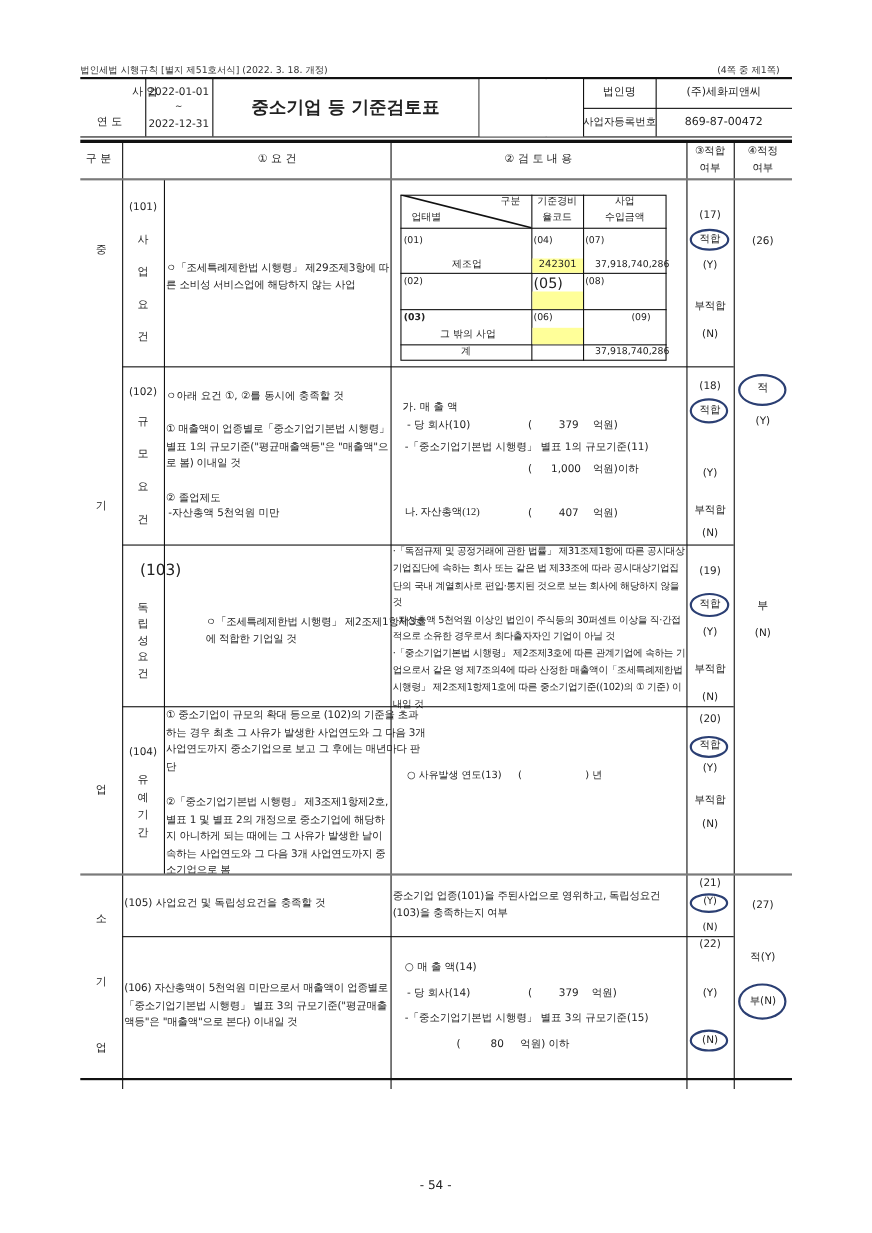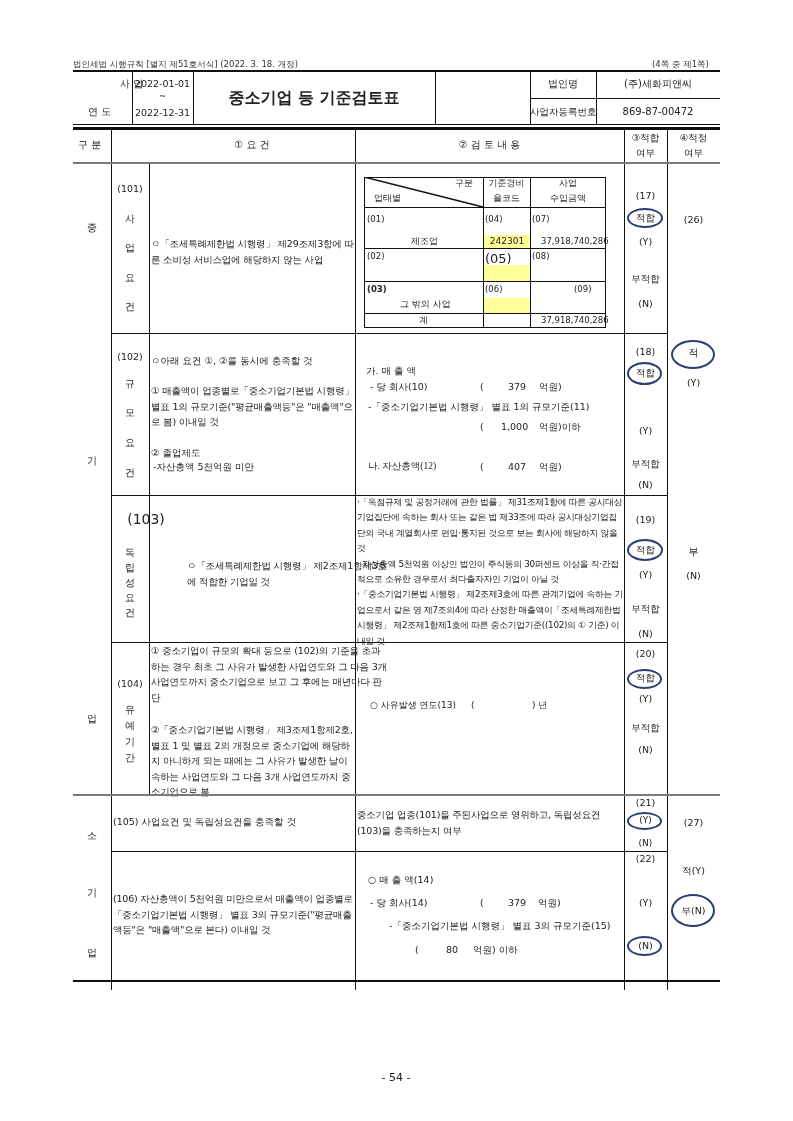--- a/index.html
+++ b/index.html
@@ -220,21 +220,21 @@
 <div class="txt c" style="left:667px;top:817px;width:53px;font-size:9.5px;">(27)</div>
 
 <div class="hline" style="left:111px;top:851px;width:556px;"></div>
 
 <div class="para" style="left:113px;top:891px;width:241px;">(106) 자산총액이 5천억원 미만으로서 매출액이 업종별로「중소기업기본법 시행령」 별표 3의 규모기준("평균매출액등"은 "매출액"으로 본다) 이내일 것</div>
 <div class="txt" style="left:368px;top:874px;font-size:9.5px;">○ 매 출 액(14)</div>
 <div class="txt" style="left:370px;top:897px;font-size:9.5px;">- 당 회사(14)</div>
 <div class="txt" style="left:480px;top:897px;font-size:9.5px;">(</div>
 <div class="txt" style="left:508px;top:897px;font-size:9.5px;">379</div>
 <div class="txt" style="left:538px;top:897px;font-size:9.5px;">억원)</div>
-<div class="txt" style="left:368px;top:920px;font-size:9.5px;margin-left:21px;">-「중소기업기본법 시행령」 별표 3의 규모기준(15)</div>
+<div class="txt" style="left:368px;top:920px;font-size:9.5px;">-「중소기업기본법 시행령」 별표 3의 규모기준(15)</div>
 <div class="txt" style="left:415px;top:944px;font-size:9.5px;">(</div>
 <div class="txt" style="left:446px;top:944px;font-size:9.5px;">80</div>
 <div class="txt" style="left:473px;top:944px;font-size:9.5px;">억원) 이하</div>
 
 <div class="txt c" style="left:624px;top:853px;width:43px;font-size:9.5px;">(22)</div>
 <div class="txt c" style="left:624px;top:897px;width:43px;font-size:9.5px;">(Y)</div>
 <div class="circle" style="left:627px;top:936px;width:35px;height:20px;"></div>
 <div class="txt c" style="left:624px;top:940px;width:43px;font-size:9.5px;">(N)</div>
 
 <div class="txt c" style="left:667px;top:865px;width:53px;font-size:9.5px;">적(Y)</div>

